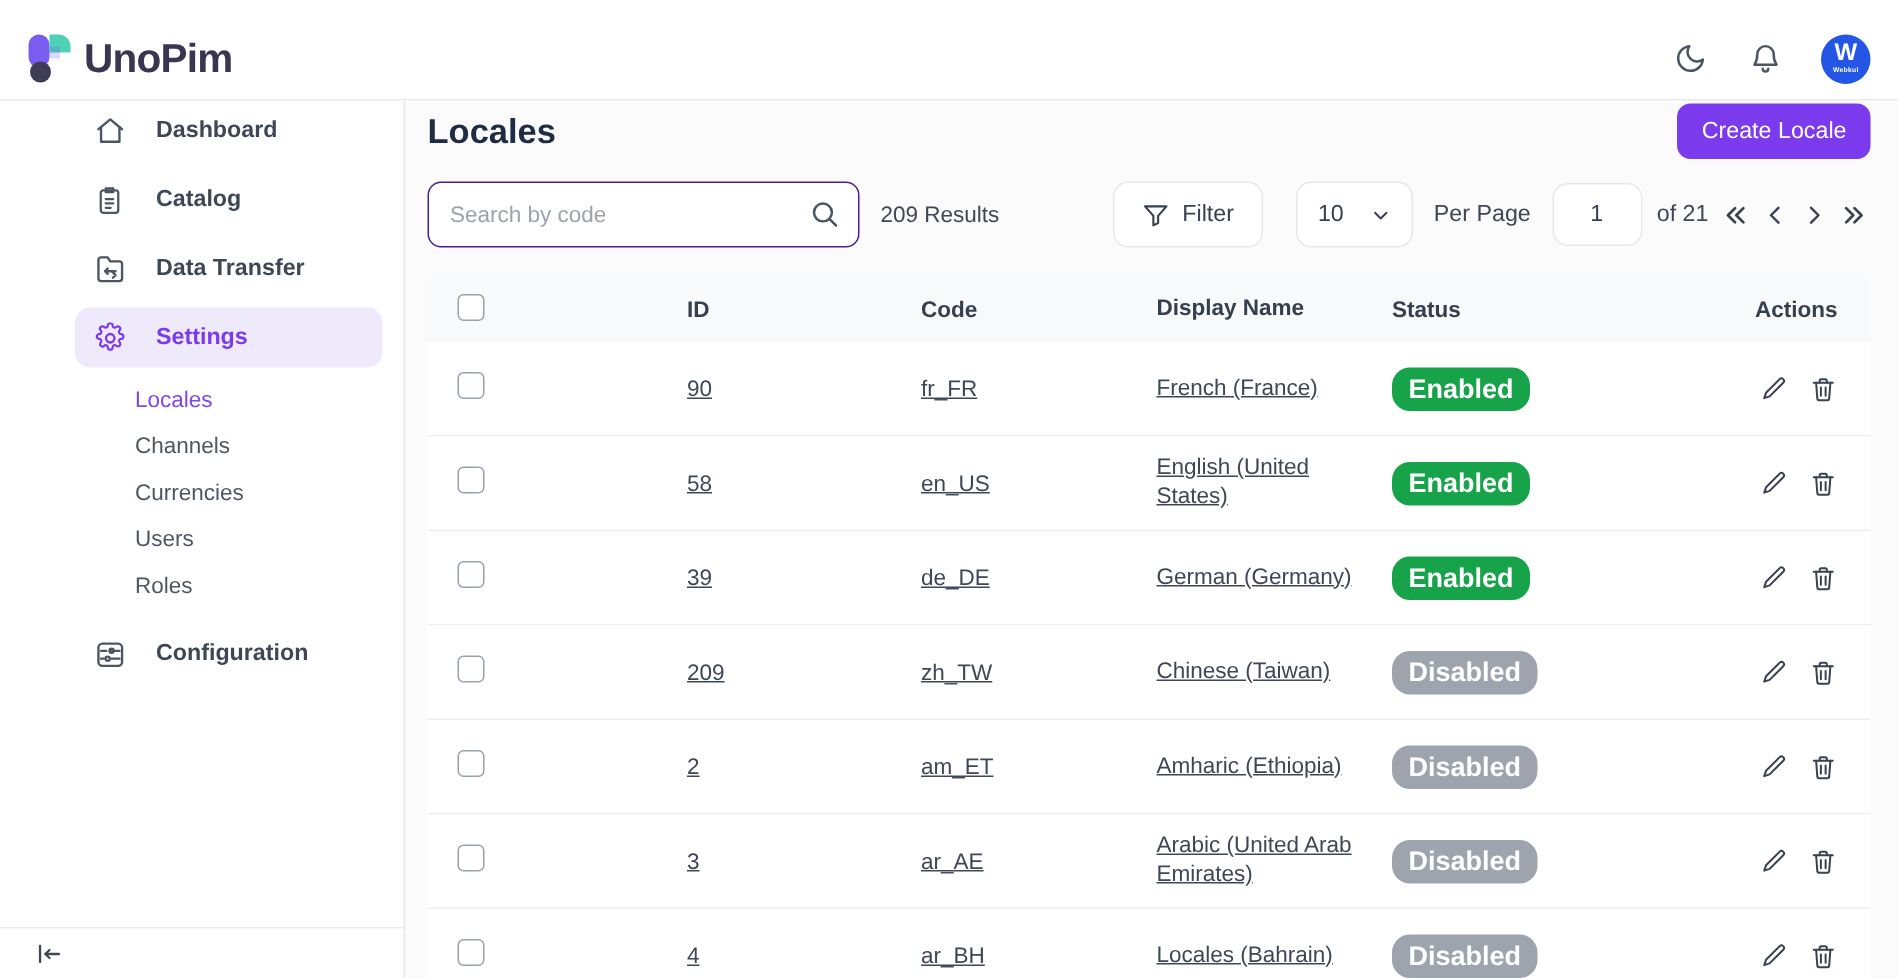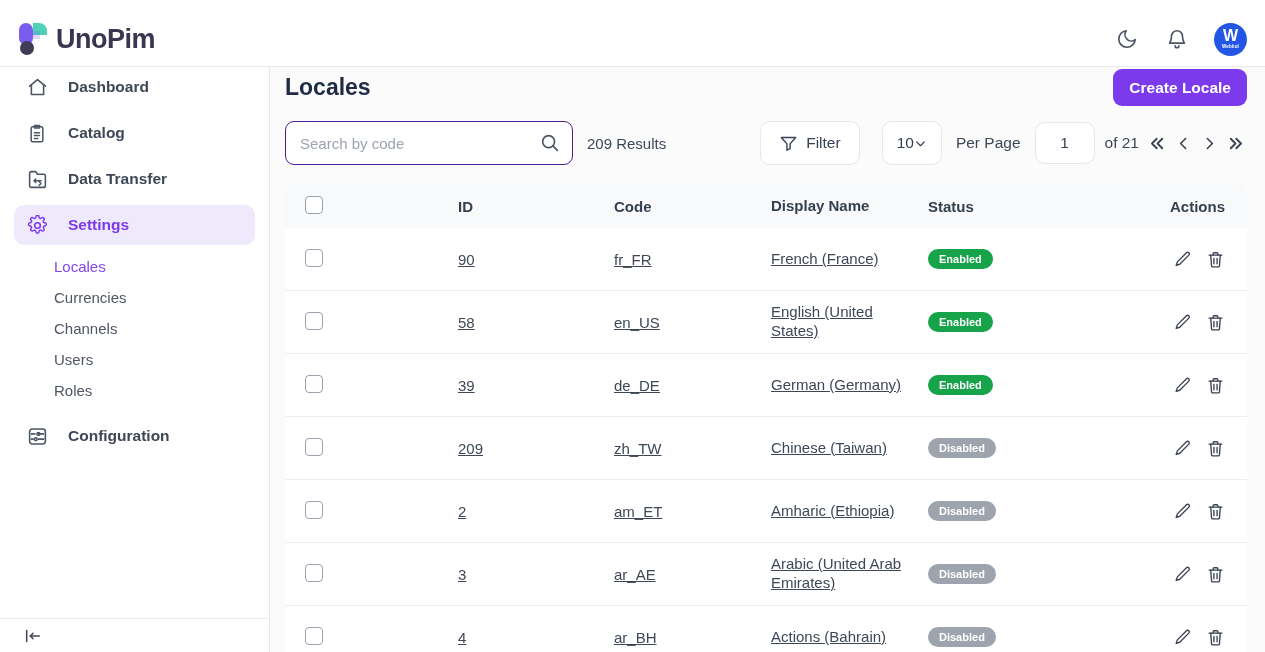--- a/index.html
+++ b/index.html
@@ -16,21 +16,21 @@
   .icon-btn { width:26px; height:26px; display:flex; align-items:center;
     justify-content:center; color:#4b5563; cursor:pointer; background:none; border:none; }
   .avatar { width:33px; height:33px; border-radius:50%; background:#2456e6;
     color:#fff; display:flex; flex-direction:column; align-items:center;
     justify-content:center; font-weight:700; cursor:pointer; line-height:1; }
   .avatar .w { font-size:16px; }
   .avatar .sub { font-size:4.5px; margin-top:1px; letter-spacing:0.2px; }
 
   
   .sidebar { position:absolute; left:0; top:55px; width:270px; height:597px;
-    background:#fff; border-right:1px solid #e5e7eb; padding-top:10px; }
+    background:#fff; border-right:1px solid #e5e7eb; padding-top:10px;padding-left:36px; }
   .side-item { display:flex; align-items:center; gap:20px; height:40px;
     margin:2px 14px; padding:0 12px; border-radius:10px; cursor:pointer;
     color:#3f4756; font-size:15.5px; font-weight:600; }
   .side-item .ic { width:22px; height:22px; flex:0 0 22px; color:#4b5563;
     display:flex; align-items:center; justify-content:center; }
   .side-item.active { background:#efe9fc; color:#7c3aed; }
   .side-item.active .ic { color:#7c3aed; }
   .side-item { margin-bottom:6px; }
   .sub-list { margin:2px 0 10px 0; }
   .sub-item { padding:7px 0 7px 54px; font-size:15px; color:#4f5663; cursor:pointer; }
@@ -39,36 +39,36 @@
     border-top:1px solid #e9eaec; display:flex; align-items:center; padding-left:24px; }
   .collapse-btn { background:none; border:none; color:#3f4756; cursor:pointer;
     display:flex; align-items:center; }
 
   
   .main { position:absolute; left:270px; top:55px; width:995px; height:597px;
     background:#fbfbfc; padding:14px 18px 0 15px; }
   .page-head { display:flex; align-items:center; justify-content:space-between; }
   .page-title { font-size:23px; font-weight:700; color:#202c44; }
   .create-btn { background:#7c3aed; color:#fff; border:none; border-radius:9px;
-    height:37px; padding:0 16px; font-size:15.5px; font-weight:700; cursor:pointer;
+    height:37px; padding:0 16px; font-size:15.5px; font-weight:400; cursor:pointer;
     font-family:inherit; }
 
   .toolbar { display:flex; align-items:center; margin-top:15px; }
   .search-wrap { position:relative; width:288px; }
   .search-input { width:288px; height:44px; border:1px solid #4c1d95; border-radius:9px;
     padding:0 44px 0 14px; font-size:15px; color:#15803d; background:#fff;
     font-family:inherit; outline:none; }
   .search-input::placeholder { color:#9ca3af; }
   .search-ic { position:absolute; right:12px; top:11px; color:#4b5563; }
   .results { font-size:15px; color:#3f4756; margin-left:14px; }
   .toolbar-spacer { flex:1; }
   .filter-btn { display:flex; align-items:center; gap:8px; height:44px; padding:16px 18px;
     background:#fff; border:1px solid #e5e7eb; border-radius:10px; font-size:15.5px;
     color:#374151; cursor:pointer; font-family:inherit; }
-  .pp-select { display:flex; align-items:center; gap:0; height:44px; padding:0 14px;
+  .pp-select { display:flex; align-items:center; gap:18px; height:44px; padding:0 14px;
     background:#fff; border:1px solid #e5e7eb; border-radius:10px; font-size:15.5px;
     color:#374151; margin-left:22px; cursor:pointer; }
   .pp-label { font-size:15.5px; color:#3f4756; margin-left:14px; }
   .page-input { width:60px; height:42px; border:1px solid #e5e7eb; border-radius:10px;
     text-align:center; font-size:15.5px; color:#374151; margin-left:14px;
     background:#fff; font-family:inherit; outline:none; }
   .of-label { font-size:15.5px; color:#3f4756; margin-left:10px; }
   .pager { display:flex; align-items:center; gap:2px; margin-left:6px; }
   .pager-btn { background:none; border:none; color:#3a4150; cursor:pointer;
     width:24px; height:28px; display:flex; align-items:center; justify-content:center; }
@@ -83,21 +83,21 @@
   .th { font-size:15px; font-weight:700; color:#353f50; }
   .c-check { width:173px; padding-left:20px; }
   .c-id { width:156px; }
   .c-code { width:157px; }
   .c-name { width:157px; line-height:1.25; padding-right:8px; }
   .c-status { width:157px; }
   .c-actions { flex:1; display:flex; justify-content:flex-end; gap:14px; padding-right:22px; }
   .checkbox { display:inline-block; width:18px; height:18px; border:1.5px solid #99a1ad;
     border-radius:4px; background:#fff; cursor:pointer; }
   .badge { display:inline-block; padding:4px 11px; border-radius:12px; color:#fff;
-    font-size:11px; font-weight:700; }
+    font-size:18px; font-weight:700; }
   .badge.enabled { background:#16a34a; }
   .badge.disabled { background:#9da4ae; }
   .act-btn { background:none; border:none; color:#3a4150; cursor:pointer; padding:0;
     display:flex; align-items:center; }
 </style>
 </head>
 <body>
 
 <header class="topbar">
   <div class="logo">
@@ -161,22 +161,22 @@
     <span class="ic">
       <svg width="21" height="21" viewBox="0 0 24 24" fill="none" stroke="currentColor" stroke-width="1.8" stroke-linecap="round" stroke-linejoin="round">
           <circle cx="12" cy="12" r="3.2"></circle>
           <path d="M19.4 13.5a1.7 1.7 0 0 0 .34 1.87l.06.06a2 2 0 1 1-2.83 2.83l-.06-.06a1.7 1.7 0 0 0-1.87-.34 1.7 1.7 0 0 0-1 1.55V19.6a2 2 0 1 1-4 0v-.09a1.7 1.7 0 0 0-1.11-1.55 1.7 1.7 0 0 0-1.87.34l-.06.06A2 2 0 1 1 4.17 15.5l.06-.06a1.7 1.7 0 0 0 .34-1.87 1.7 1.7 0 0 0-1.55-1H2.9a2 2 0 1 1 0-4h.09A1.7 1.7 0 0 0 4.54 7.5a1.7 1.7 0 0 0-.34-1.87l-.06-.06A2 2 0 1 1 6.97 2.74l.06.06a1.7 1.7 0 0 0 1.87.34h.08a1.7 1.7 0 0 0 1-1.55V1.5a2 2 0 0 1 4 0v.09a1.7 1.7 0 0 0 1 1.55 1.7 1.7 0 0 0 1.87-.34l.06-.06a2 2 0 1 1 2.83 2.83l-.06.06a1.7 1.7 0 0 0-.34 1.87v.08a1.7 1.7 0 0 0 1.55 1h.09a2 2 0 1 1 0 4h-.09a1.7 1.7 0 0 0-1.55 1z" transform="scale(0.92) translate(1,1)"></path>
         </svg>
     </span>
     <span>Settings</span>
   </div>
   <div class="sub-list">
     <div class="sub-item active">Locales</div>
+    <div class="sub-item">Channels</div>
     <div class="sub-item">Currencies</div>
-    <div class="sub-item">Channels</div>
     <div class="sub-item">Users</div>
     <div class="sub-item">Roles</div>
   </div>
   <div class="side-item">
     <span class="ic">
       <svg width="21" height="21" viewBox="0 0 24 24" fill="none" stroke="currentColor" stroke-width="1.8" stroke-linecap="round" stroke-linejoin="round">
           <rect x="3" y="3.5" width="18" height="17" rx="3"></rect>
           <path d="M7 9h4m4 0h6" transform="translate(-2,0)"></path>
           <circle cx="13" cy="9" r="1.6"></circle>
           <path d="M5 15h2m6 0h6" transform="translate(0,0)"></path>
@@ -400,21 +400,21 @@
                 <path d="M10 10.5v7M14 10.5v7"></path>
               </svg>
       </button>
     </div>
   </div>
 
   <div class="trow">
     <div class="cell c-check"><span class="checkbox"></span></div>
     <div class="cell c-id">4</div>
     <div class="cell c-code">ar_BH</div>
-    <div class="cell c-name">Actions (Bahrain)</div>
+    <div class="cell c-name">Locales (Bahrain)</div>
     <div class="cell c-status"><span class="badge disabled">Disabled</span></div>
     <div class="cell c-actions">
       <button class="act-btn">
         <svg width="19" height="19" viewBox="0 0 24 24" fill="none" stroke="currentColor" stroke-width="1.7" stroke-linecap="round" stroke-linejoin="round">
                 <path d="M17 3.5a2.1 2.1 0 0 1 3 3L8.5 18 4 19.5 5.5 15z"></path>
               </svg>
       </button>
       <button class="act-btn">
         <svg width="19" height="19" viewBox="0 0 24 24" fill="none" stroke="currentColor" stroke-width="1.7" stroke-linecap="round" stroke-linejoin="round">
                 <path d="M4 6.5h16"></path>

